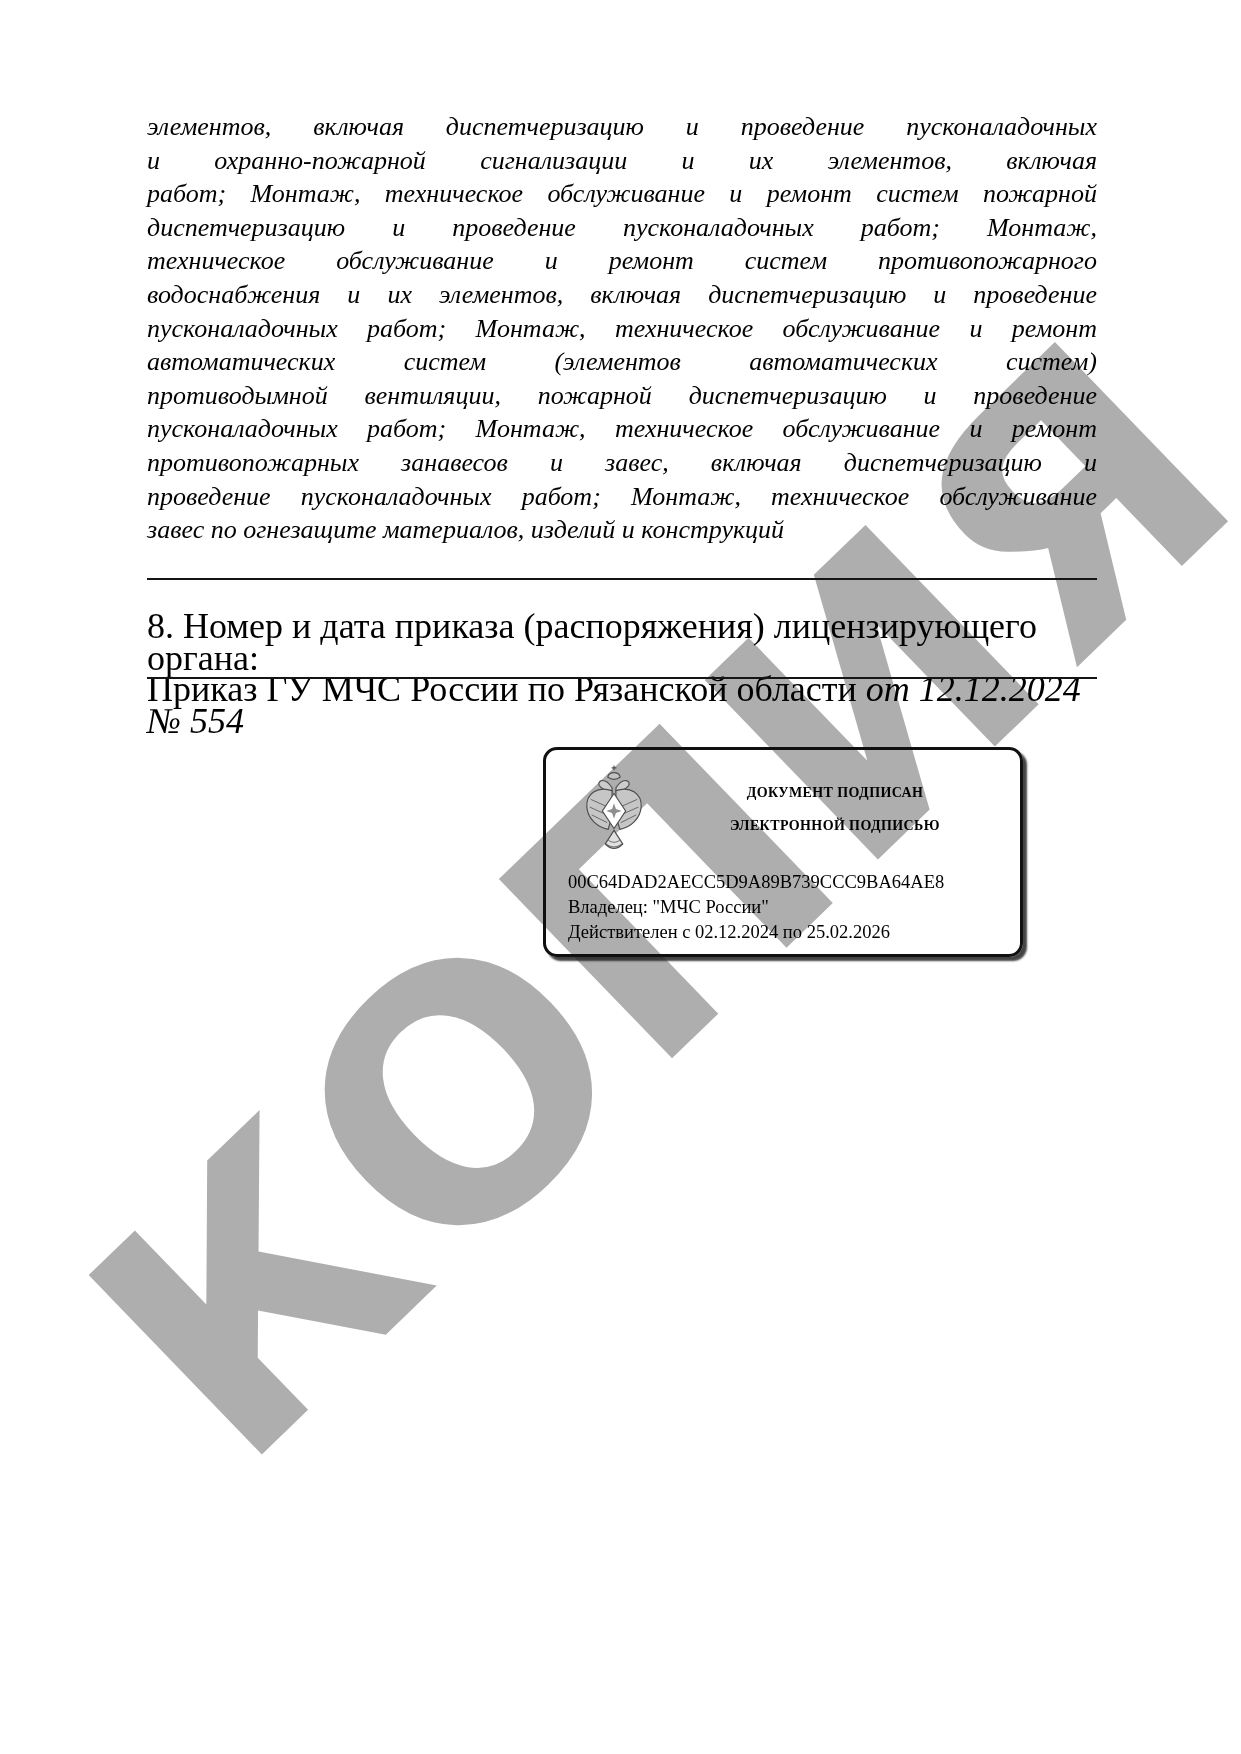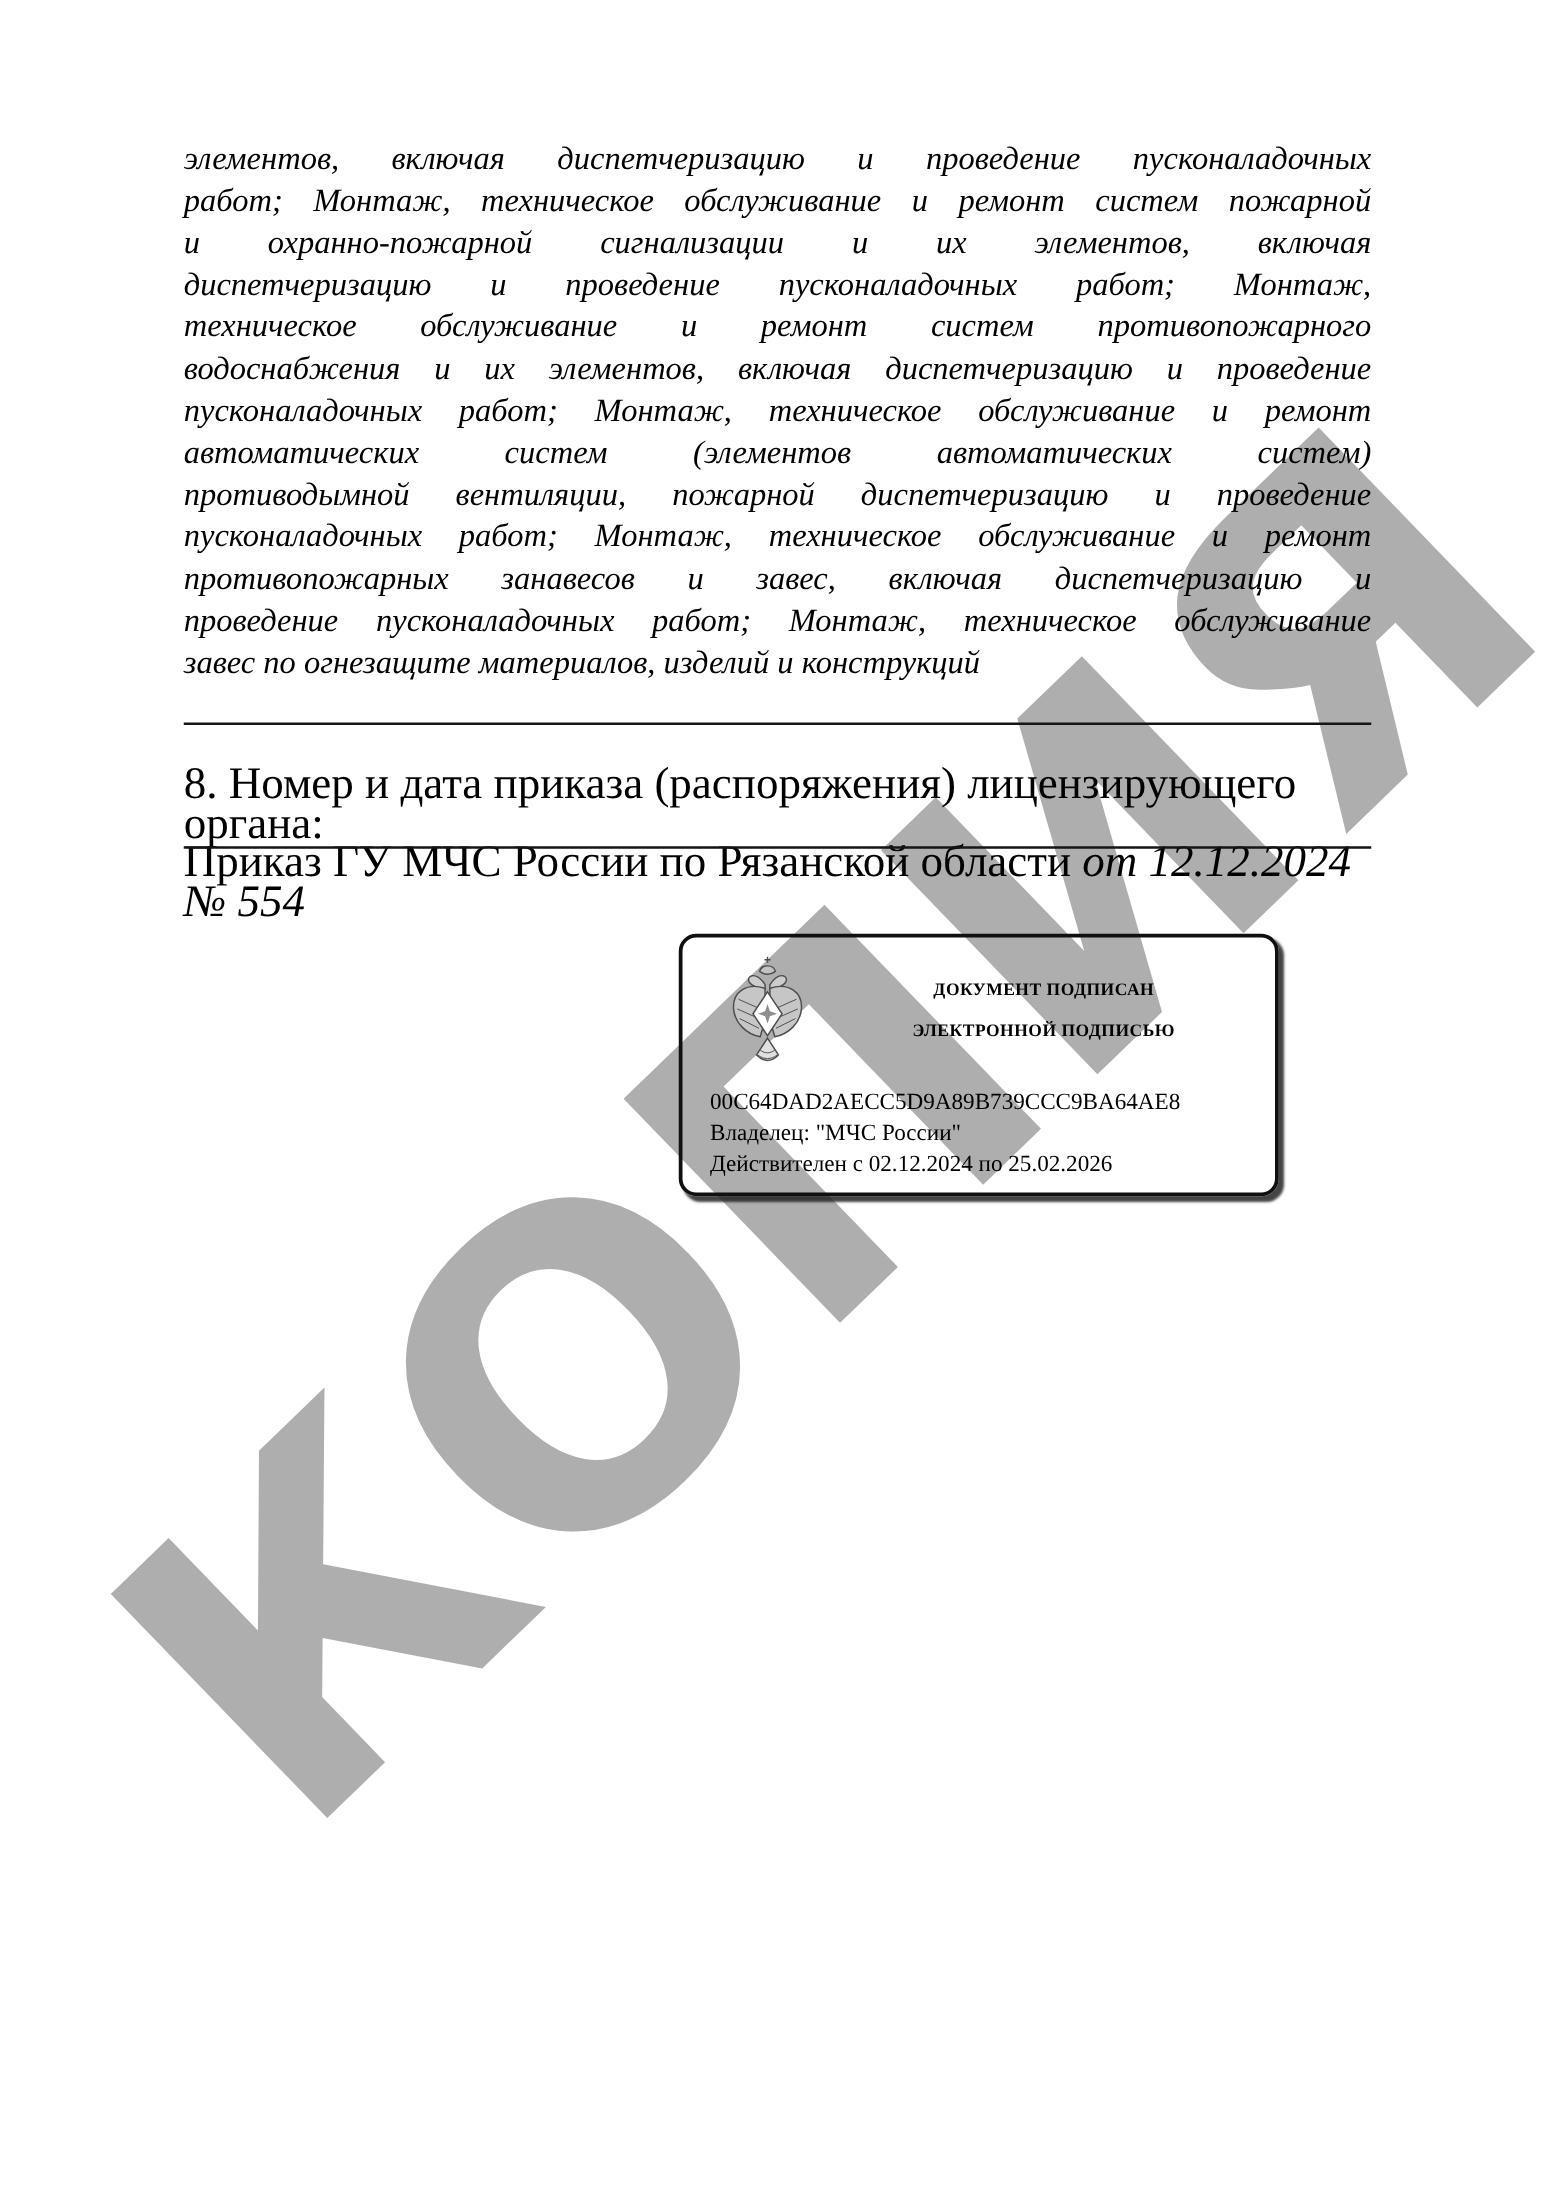--- a/index.html
+++ b/index.html
@@ -91,22 +91,22 @@
 <body>
 
 <div class="page">
 
   <div class="watermark">КОПИЯ</div>
 
   <div class="content">
 
     <div class="works" id="works">
         <div class="wline">элементов, включая диспетчеризацию и проведение пусконаладочных</div>
+        <div class="wline">и охранно-пожарной сигнализации и их элементов, включая</div>
         <div class="wline">работ; Монтаж, техническое обслуживание и ремонт систем пожарной</div>
-        <div class="wline">и охранно-пожарной сигнализации и их элементов, включая</div>
         <div class="wline">диспетчеризацию и проведение пусконаладочных работ; Монтаж,</div>
         <div class="wline">техническое обслуживание и ремонт систем противопожарного</div>
         <div class="wline">водоснабжения и их элементов, включая диспетчеризацию и проведение</div>
         <div class="wline">пусконаладочных работ; Монтаж, техническое обслуживание и ремонт</div>
         <div class="wline">автоматических систем (элементов автоматических систем)</div>
         <div class="wline">противодымной вентиляции, пожарной диспетчеризацию и проведение</div>
         <div class="wline">пусконаладочных работ; Монтаж, техническое обслуживание и ремонт</div>
         <div class="wline">противопожарных занавесов и завес, включая диспетчеризацию и</div>
         <div class="wline">проведение пусконаладочных работ; Монтаж, техническое обслуживание</div>
         <div class="wline last">завес по огнезащите материалов, изделий и конструкций</div>

